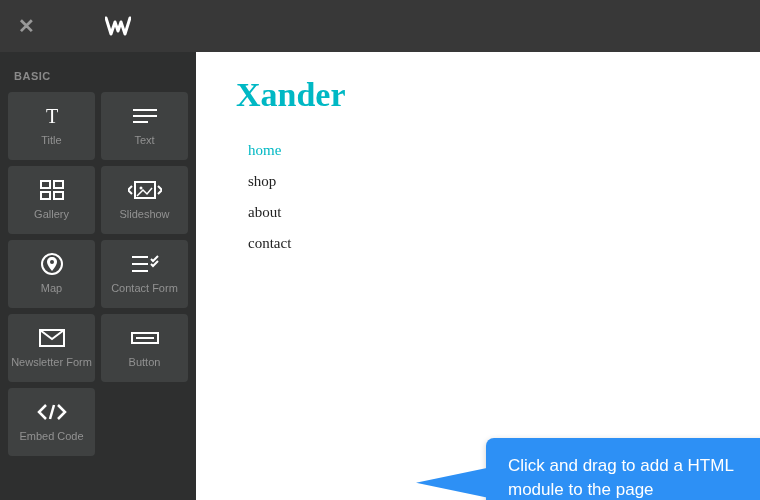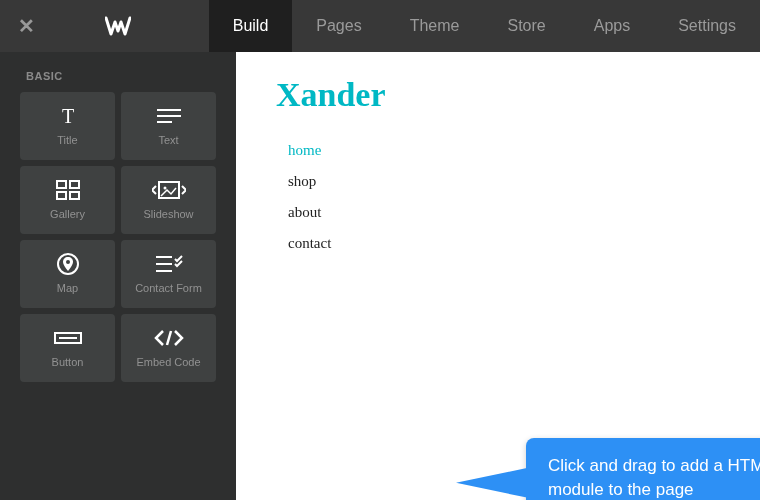--- a/index.html
+++ b/index.html
@@ -5,21 +5,21 @@
 * { margin: 0; padding: 0; box-sizing: border-box; }
 body { font-family: -apple-system, "Helvetica Neue", Arial, sans-serif; width: 760px; height: 500px; overflow: hidden; background: #fff; }
 .topbar { height: 52px; background: #383838; display: flex; align-items: center; }
 .topbar-left { width: 230px; display: flex; align-items: center; padding-left: 18px; gap: 70px; }
 .close-x { color: #999; font-size: 20px; cursor: pointer; font-weight: bold; }
 .logo-w { color: #fff; font-size: 26px; font-weight: bold; }
 .topbar-nav { display: flex; height: 100%; }
 .nav-tab { padding: 0 24px; display: flex; align-items: center; color: #9a9a9a; font-size: 16px; cursor: pointer; }
 .nav-tab.active { background: #1f1f1f; color: #fff; }
 .main { display: flex; height: calc(100% - 52px); }
-.sidebar { width: 236px; background: #2e2f2f; padding: 10px 20px; }
+.sidebar { width: 196px; background: #2e2f2f; padding: 10px 8px; }
 .sidebar-section-label { color: #8a8a8a; font-size: 11px; font-weight: bold; padding: 8px 6px 10px; letter-spacing: 0.5px; }
 .tiles { display: grid; grid-template-columns: 1fr 1fr; gap: 6px; }
 .tile { background: #3f4141; height: 68px; border-radius: 4px; display: flex; flex-direction: column; align-items: center; justify-content: center; gap: 6px; cursor: grab; }
 .tile-icon { height: 24px; width: 40px; display: flex; align-items: center; justify-content: center; color: #fff; }
 .tile-label { color: #929292; font-size: 11px; text-align: center; line-height: 1.2; }
 .canvas { flex: 1; background: #fff; padding: 24px 40px; position: relative; }
 .site-title { font-family: Georgia, 'Times New Roman', serif; font-size: 34px; font-weight: bold; color: #00b8c4; margin-bottom: 28px; }
 .site-nav { display: flex; flex-direction: column; gap: 14px; }
 .site-nav-item { font-family: Georgia, serif; font-size: 15px; color: #222; cursor: pointer; margin-left: 12px; }
 .site-nav-item.current { color: #00b8c4; }
@@ -31,28 +31,20 @@
 <body>
 
 <div class="topbar">
   <div class="topbar-left">
     <span class="close-x">✕</span>
     <span class="logo-w">
       <svg width="26" height="20" viewBox="0 0 26 20">
           <path d="M1 2 L6 18 L10 6 L13 15 L16 6 L20 18 L25 2" fill="none" stroke="#fff" stroke-width="3" stroke-linecap="round" stroke-linejoin="round"></path>
         </svg>
     </span>
-  </div>
-  <div class="topbar-nav">
-    <div class="nav-tab active">Build</div>
-    <div class="nav-tab">Pages</div>
-    <div class="nav-tab">Theme</div>
-    <div class="nav-tab">Store</div>
-    <div class="nav-tab">Apps</div>
-    <div class="nav-tab">Settings</div>
   </div>
 </div>
 
 <div class="main">
   <div class="sidebar">
     <div class="sidebar-section-label">BASIC</div>
     <div class="tiles">
 
       <div class="tile">
         <div class="tile-icon">
@@ -117,20 +109,29 @@
               <line x1="1" y1="2" x2="17" y2="2" stroke="#fff" stroke-width="2"></line>
               <path d="M20 2 L22 4 L27 -1" fill="none" stroke="#fff" stroke-width="2" transform="translate(0,2)"></path>
               <line x1="1" y1="9" x2="17" y2="9" stroke="#fff" stroke-width="2"></line>
               <path d="M20 9 L22 11 L27 6" fill="none" stroke="#fff" stroke-width="2"></path>
               <line x1="1" y1="16" x2="17" y2="16" stroke="#fff" stroke-width="2"></line>
             </svg>
         </div>
         <div class="tile-label">Contact Form</div>
       </div>
 
+      <div class="tile">
+        <div class="tile-icon">
+          <svg width="26" height="18" viewBox="0 0 26 18">
+              <rect x="1" y="1" width="24" height="16" fill="none" stroke="#fff" stroke-width="2"></rect>
+              <path d="M1 1 L13 10 L25 1" fill="none" stroke="#fff" stroke-width="2"></path>
+            </svg>
+        </div>
+        <div class="tile-label">Newsletter Form</div>
+      </div>
 
       <div class="tile">
         <div class="tile-icon">
           <svg width="28" height="12" viewBox="0 0 28 12">
               <rect x="1" y="1" width="26" height="10" fill="none" stroke="#fff" stroke-width="2"></rect>
               <rect x="5" y="5" width="18" height="2" fill="#fff"></rect>
             </svg>
         </div>
         <div class="tile-label">Button</div>
       </div>

